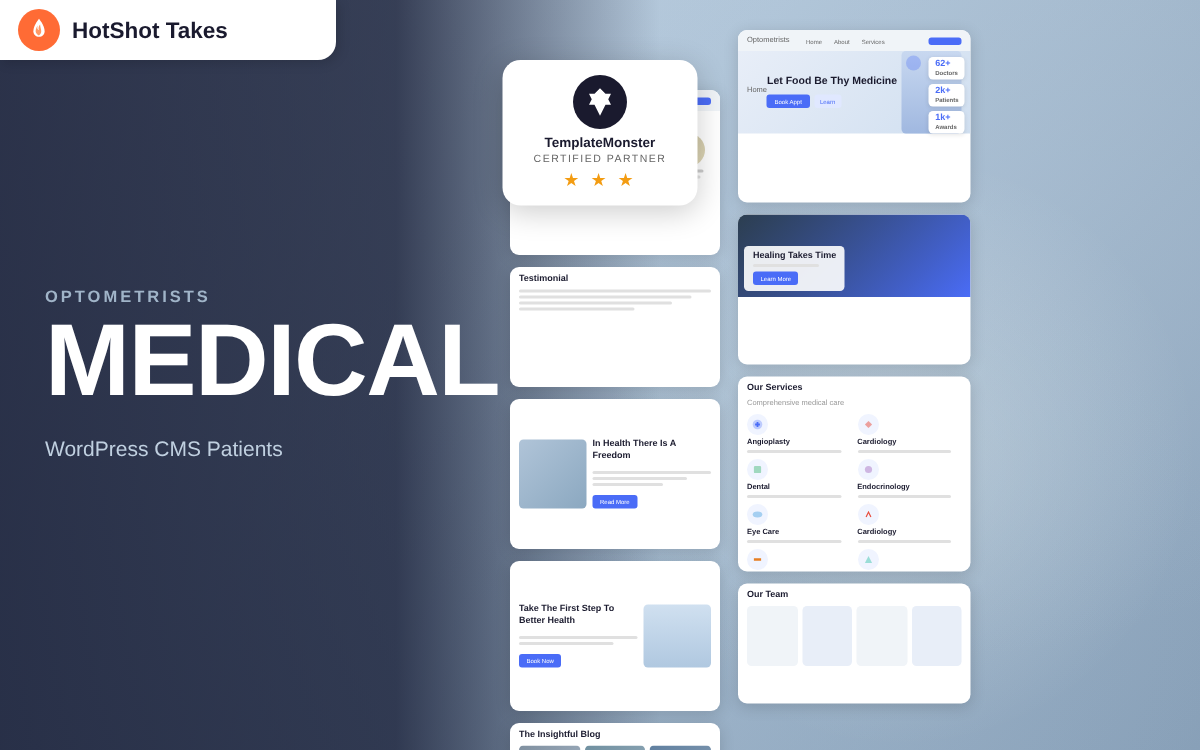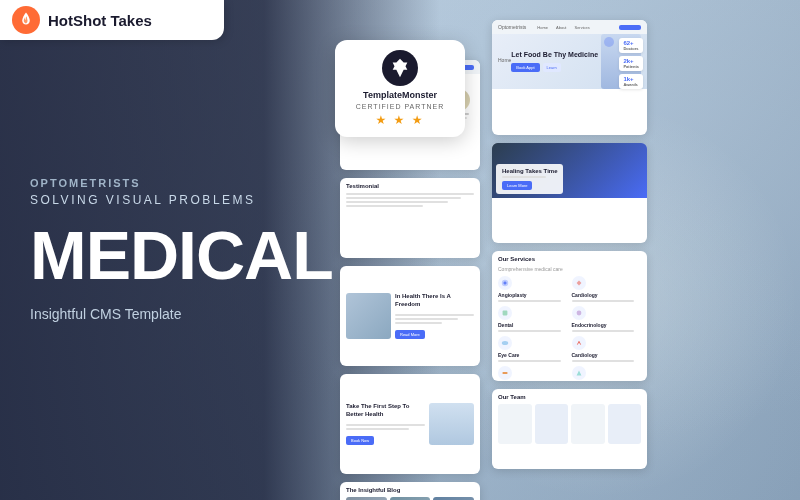--- a/index.html
+++ b/index.html
@@ -547,23 +547,22 @@
   </div>
   <div class="tm-name">TemplateMonster</div>
   <div class="tm-certified">CERTIFIED PARTNER</div>
   <div class="tm-stars">★ ★ ★</div>
 </div>
 
 <div class="main-content">
 
   <div class="left-panel">
     <div class="subtitle-top">Optometrists</div>
-    <div class="tagline">SOLVING VISUAL PROBLEMS</div>
     <div class="main-title">MEDICAL</div>
-    <div class="desc-text">Insightful CMS Template</div>
+    <div class="desc-text">WordPress CMS Patients</div>
 
   </div>
 
   <div class="right-panel">
 
     <div class="preview-col preview-col-left">
 
       <div class="preview-block pb-team">
         <div class="pb-header-bar">
           <span style="font-size:5px;color:#666;">Optometrists</span>

